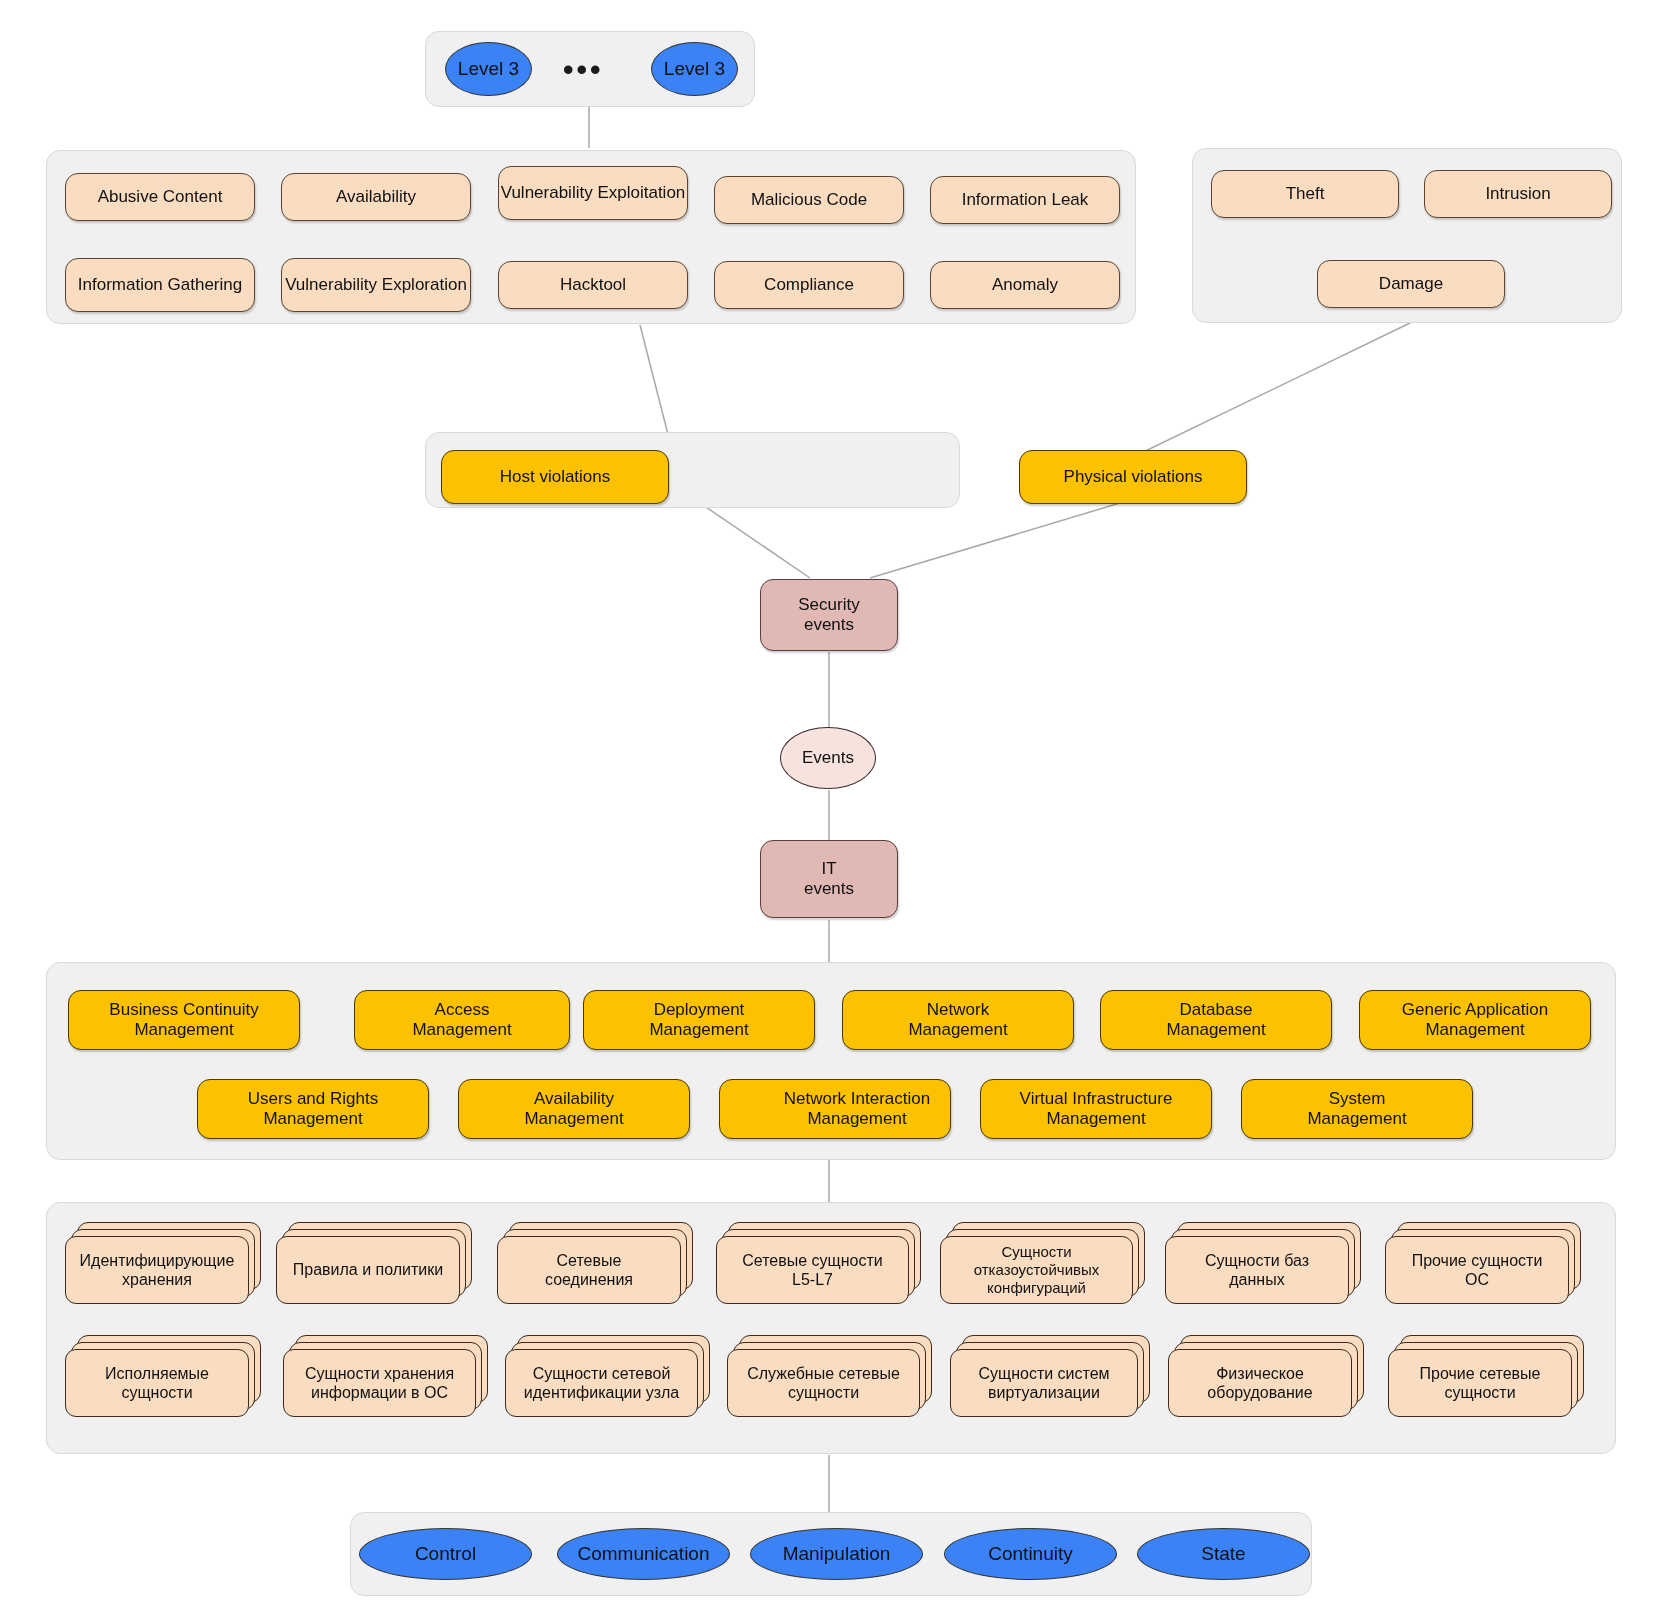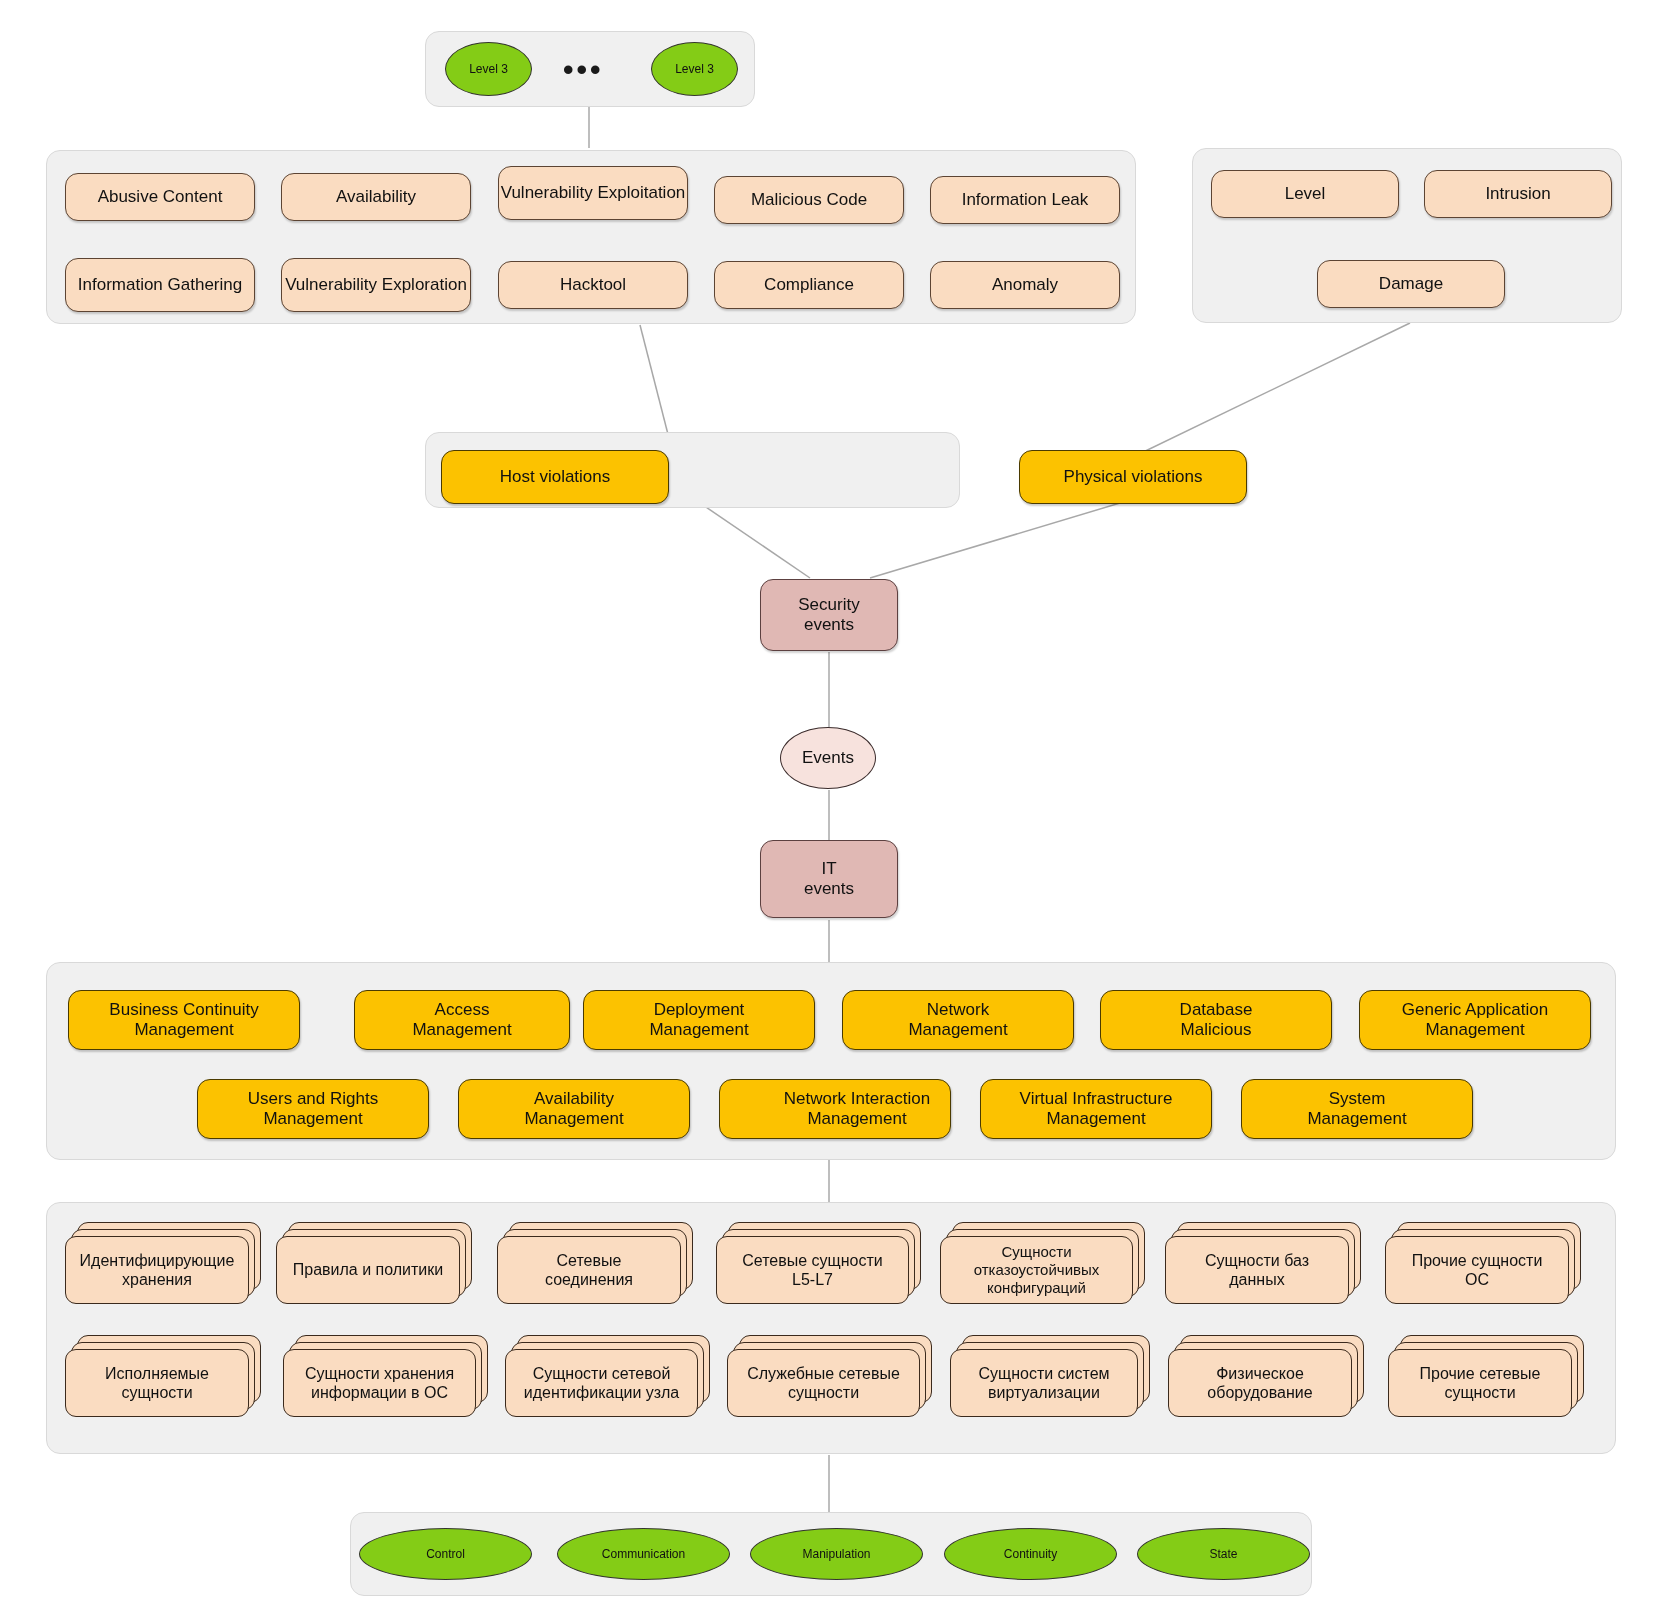--- a/index.html
+++ b/index.html
@@ -74,24 +74,24 @@
   .pink {
     background: #e0b8b4;
     border: 1.6px solid #5c4040;
     border-radius: 13px;
     font-size: 17px;
     box-shadow: 1px 2px 2px rgba(0,0,0,0.18);
   }
 
   
   .ellipse-green {
-    background: #84cc16;
+    background: #3b82f6;
     border: 1.4px solid #33342e;
     border-radius: 50%;
-    font-size: 12px;
+    font-size: 19px;
   }
   .ellipse-pink {
     background: #f7e2dd;
     border: 1.4px solid #3a2b2b;
     border-radius: 50%;
     font-size: 17px;
   }
 
   
   .stack {
@@ -179,21 +179,21 @@
   <div class="node peach" style="left:65px; top:258px; width:190px; height:54px;">Information
 Gathering</div>
   <div class="node peach" style="left:281px; top:258px; width:190px; height:54px;">Vulnerability
 Exploration</div>
   <div class="node peach" style="left:498px; top:261px; width:190px; height:48px;">Hacktool</div>
   <div class="node peach" style="left:714px; top:261px; width:190px; height:48px;">Compliance</div>
   <div class="node peach" style="left:930px; top:261px; width:190px; height:48px;">Anomaly</div>
 
   <div class="group" style="left:1192px; top:148px; width:430px; height:175px;"></div>
 
-  <div class="node peach" style="left:1211px; top:170px; width:188px; height:48px;">Level</div>
+  <div class="node peach" style="left:1211px; top:170px; width:188px; height:48px;">Theft</div>
   <div class="node peach" style="left:1424px; top:170px; width:188px; height:48px;">Intrusion</div>
   <div class="node peach" style="left:1317px; top:260px; width:188px; height:48px;">Damage</div>
 
   <div class="group" style="left:425px; top:432px; width:535px; height:76px;"></div>
 
   <div class="node gold" style="left:441px; top:450px; width:228px; height:54px;">Host violations</div>
   <div class="node gold" style="left:1019px; top:450px; width:228px; height:54px;">Physical violations</div>
 
   <div class="node pink" style="left:760px; top:579px; width:138px; height:72px; white-space:pre-line;">Security
 events</div>
@@ -207,21 +207,21 @@
 
   <div class="node gold" style="left:68px; top:990px; width:232px; height:60px; white-space:pre-line;">Business Continuity
 Management</div>
   <div class="node gold" style="left:325px; top:990px; width:216px; height:60px; white-space:pre-line;margin-left:29px;">Access
 Management</div>
   <div class="node gold" style="left:583px; top:990px; width:232px; height:60px; white-space:pre-line;">Deployment
 Management</div>
   <div class="node gold" style="left:842px; top:990px; width:232px; height:60px; white-space:pre-line;">Network
 Management</div>
   <div class="node gold" style="left:1100px; top:990px; width:232px; height:60px; white-space:pre-line;">Database
-Malicious</div>
+Management</div>
   <div class="node gold" style="left:1359px; top:990px; width:232px; height:60px; white-space:pre-line;">Generic Application
 Management</div>
 
   <div class="node gold" style="left:197px; top:1079px; width:232px; height:60px; white-space:pre-line;">Users and Rights
 Management</div>
   <div class="node gold" style="left:458px; top:1079px; width:232px; height:60px; white-space:pre-line;">Availability
 Management</div>
   <div class="node gold" style="left:719px; top:1079px; width:232px; height:60px; white-space:pre-line;padding-left:44px;">Network Interaction
 Management</div>
   <div class="node gold" style="left:980px; top:1079px; width:232px; height:60px; white-space:pre-line;">Virtual Infrastructure

